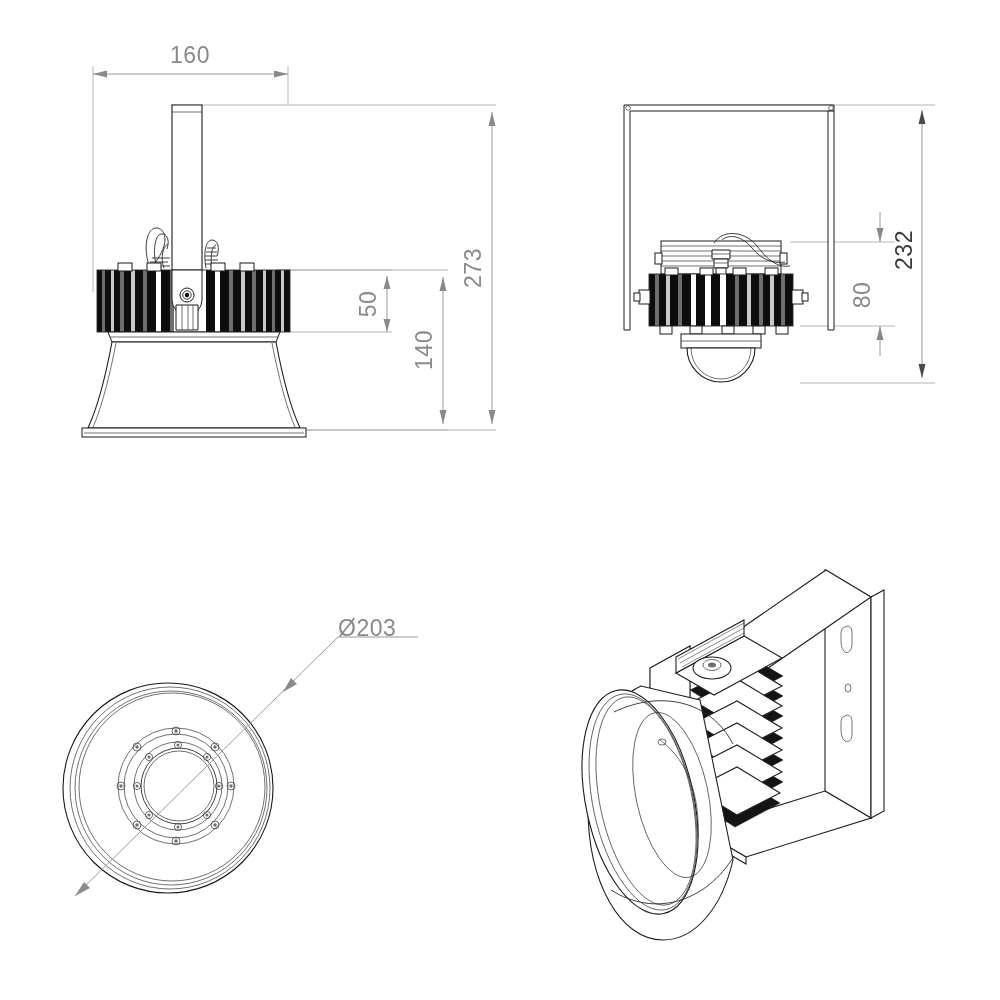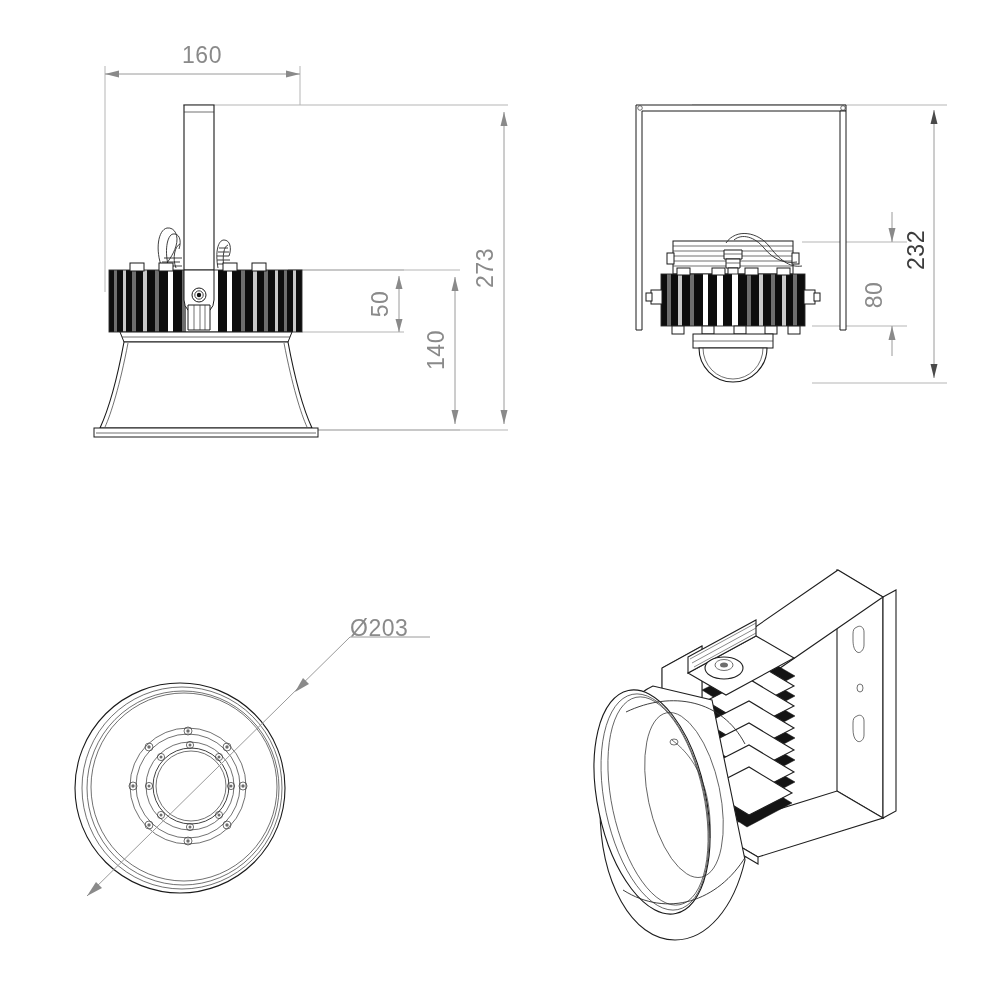--- a/index.html
+++ b/index.html
@@ -12,21 +12,20 @@
     width: 1000px;
     height: 1000px;
     font-family: "Liberation Sans", sans-serif;
     overflow: hidden;
   }
   #sheet {
     position: relative;
     width: 884px;
     height: 1000px;
     background: #ffffff;
-    margin-left: 12px;
   }
   #sheet svg {
     position: absolute;
     top: 0;
     left: 0;
   }
   .dim-text {
     font-family: "Liberation Sans", sans-serif;
     font-size: 23px;
     fill: #8a8a8a;

